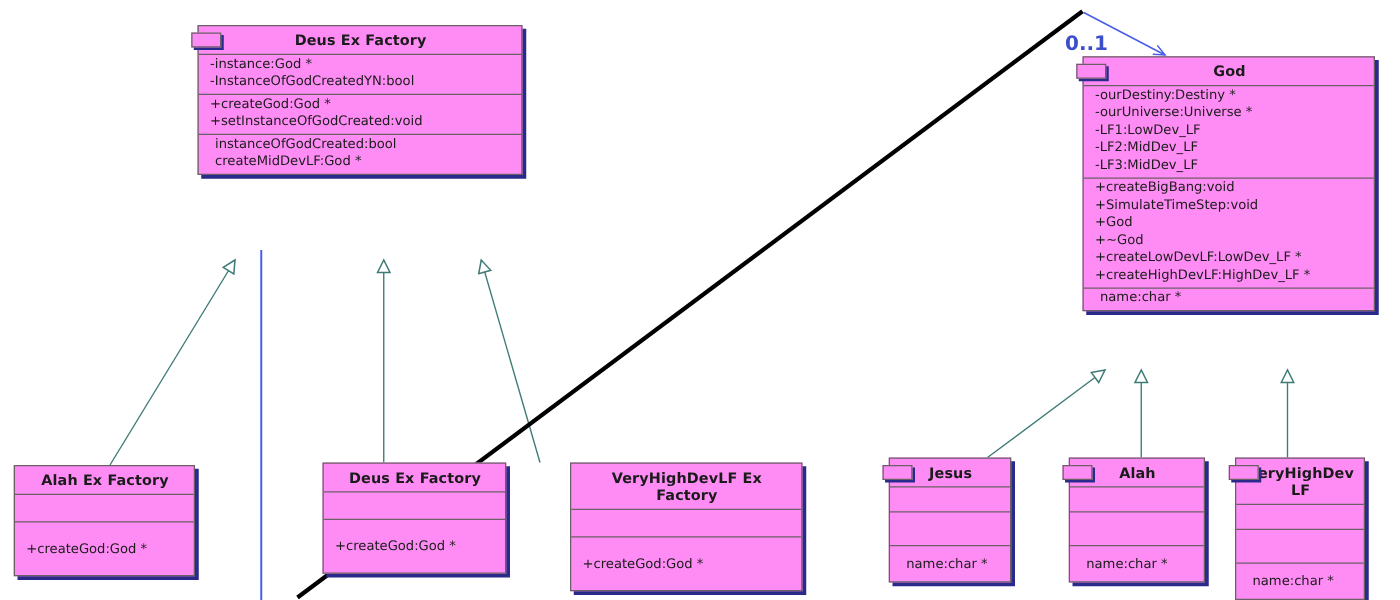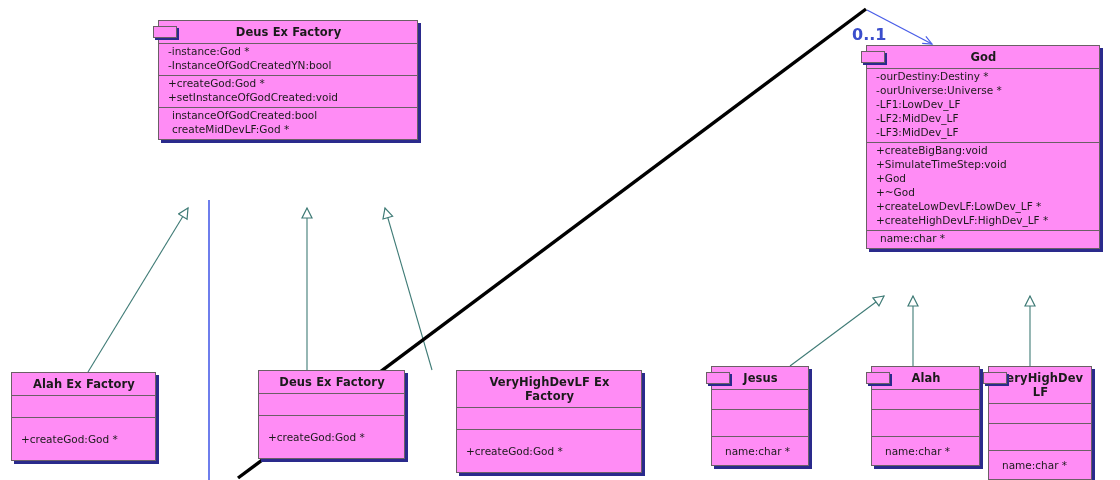--- a/index.html
+++ b/index.html
@@ -201,21 +201,21 @@
   <div class="uml-class" style="left:711px; top:366px; width:98px;">
     <div class="tab"></div>
     <div class="compartment cls-title">Jesus</div>
     <div class="compartment" style="height:20px;"></div>
     <div class="compartment" style="height:27px;"></div>
     <div class="compartment" style="height:28px;padding-top:7px;">
       <div class="member indent">name:char *</div>
     </div>
   </div>
 
-  <div class="uml-class" style="left:855px; top:366px; width:109px;margin-left:16px;">
+  <div class="uml-class" style="left:855px; top:366px; width:109px;">
     <div class="tab"></div>
     <div class="compartment cls-title">Alah</div>
     <div class="compartment" style="height:20px;"></div>
     <div class="compartment" style="height:27px;"></div>
     <div class="compartment" style="height:28px;padding-top:7px;">
       <div class="member indent">name:char *</div>
     </div>
   </div>
 
   <div class="uml-class" style="left:988px; top:366px; width:104px;">

